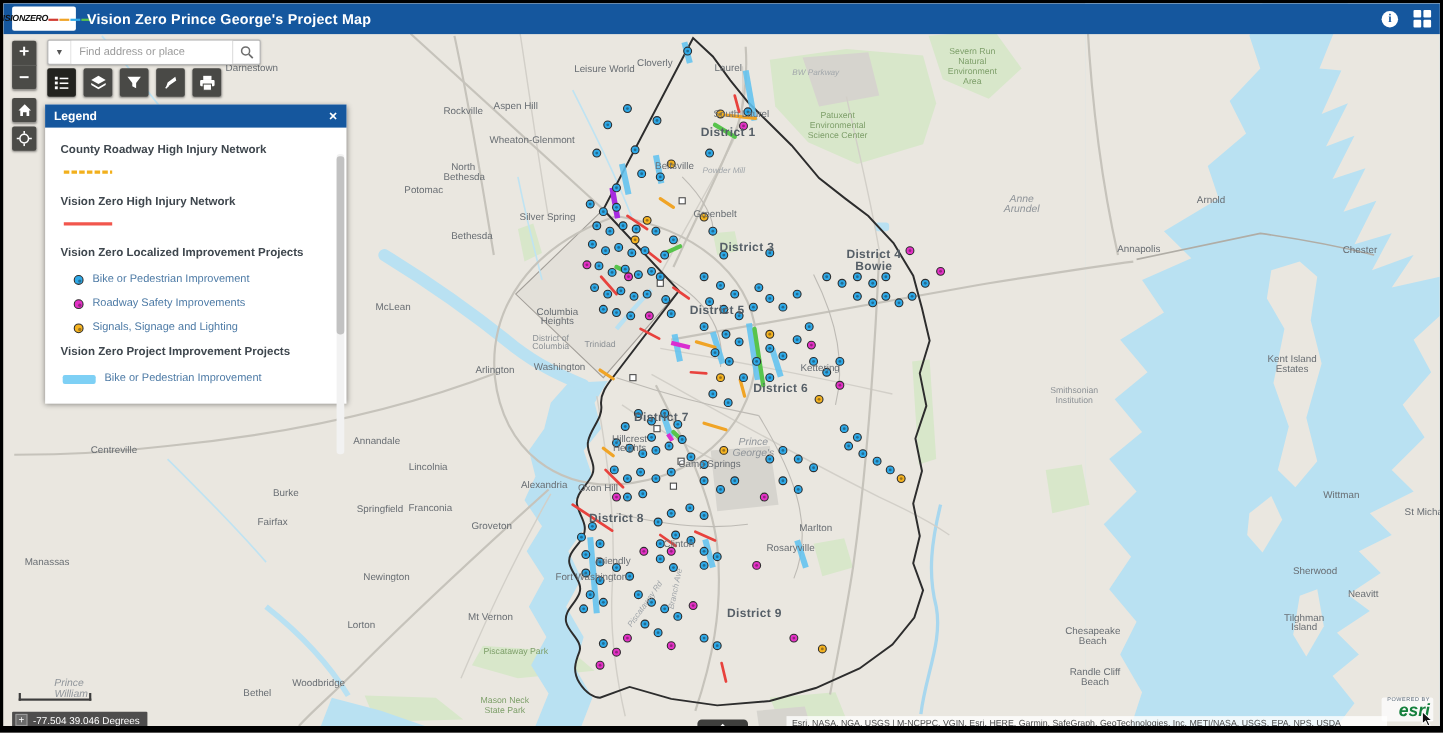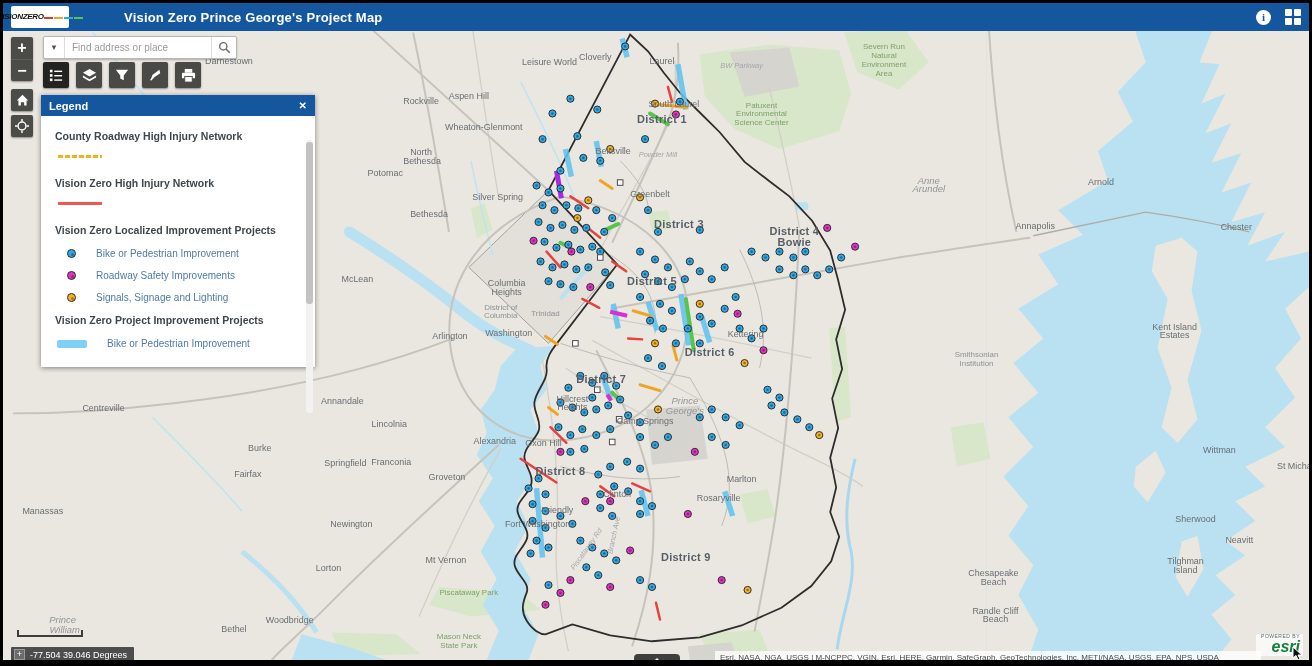--- a/index.html
+++ b/index.html
@@ -7,21 +7,21 @@
   #app{position:relative;width:1312px;height:666px;background:#eae7e0;overflow:hidden;
        border:3px solid #000;border-bottom:6px solid #000;}
   
   #header{position:absolute;left:0;top:0;right:0;height:28px;background:#15579E;display:flex;
           align-items:center;padding:0 8px;z-index:50;}
   #logo{width:58px;height:22px;background:#fff;border-radius:2px;margin-right:10px;
         display:flex;flex-direction:row;align-items:center;justify-content:center;line-height:1;}
   #logo .l1{font-size:8px;font-weight:900;color:#111;letter-spacing:-.3px;font-style:italic;}
   #logo .l2{display:flex;gap:1px;margin-top:1px;}
   #logo .l2 i{display:block;width:9px;height:2px;}
-  #hdr-title{color:#fff;font-size:13px;font-weight:bold;letter-spacing:.2px;margin-left:45px;}
+  #hdr-title{color:#fff;font-size:13px;font-weight:bold;letter-spacing:.2px;}
   #hdr-right{margin-left:auto;display:flex;align-items:center;gap:14px;}
   #info-btn{width:15px;height:15px;border-radius:50%;background:#fff;color:#15579E;font-weight:bold;
             font-size:11px;display:flex;align-items:center;justify-content:center;font-family:"Liberation Serif",serif;}
   #apps-btn{display:grid;grid-template-columns:7px 7px;grid-template-rows:7px 7px;gap:2px;}
   #apps-btn i{background:#fff;border-radius:1px;}
   
   #mapwrap{position:absolute;inset:0;}
   svg{display:block;}
   .lbl{text-anchor:middle;}
   .lbl-ci{font-size:9px;fill:#696e73;}
@@ -62,21 +62,21 @@
   .tbtn.active{background:#23231f;}
   
   #legend{position:absolute;left:38px;top:92px;width:274px;height:272px;background:#fff;z-index:30;
           box-shadow:0 1px 5px rgba(0,0,0,.45);}
   #legend-hdr{height:21px;background:#15579E;color:#fff;display:flex;align-items:center;
               padding:0 8px;font-size:11px;font-weight:bold;}
   #legend-close{margin-left:auto;font-size:10px;cursor:pointer;font-weight:bold;}
   #legend-body{position:relative;height:301px;overflow:hidden;padding:10px 16px 0 14px;}
   .leg-h{font-size:10.5px;color:#3f474e;font-weight:bold;margin:4px 0 12px 0;}
   .leg-sym{margin:0 0 18px 2px;}
-  .leg-item{display:flex;align-items:center;gap:20px;margin:0 0 11px 12px;}
+  .leg-item{display:flex;align-items:flex-end;gap:8px;margin:0 0 11px 12px;}
   .leg-item .txt{font-size:10px;color:#4e7ba6;}
   .leg-dot{width:9px;height:9px;border-radius:50%;border:1.5px solid #2e2e2e;position:relative;}
   .leg-dot::after{content:"";position:absolute;left:2.5px;top:2.5px;width:3px;height:3px;border-radius:50%;
                   background:rgba(20,20,20,.38);}
   .leg-band{width:30px;height:8px;border-radius:2px;}
   #legend-scroll{position:absolute;right:2px;top:24px;bottom:4px;width:7px;background:#f2f2f2;border-radius:3px;}
   #legend-thumb{position:absolute;left:0;top:2px;width:7px;height:162px;background:#c2c2c2;border-radius:3px;cursor:pointer;}
   
   #scalebar{position:absolute;left:14px;top:627px;width:66px;height:7px;z-index:15;
             border-left:2px solid #3d3d3d;border-right:2px solid #3d3d3d;border-bottom:2px solid #3d3d3d;}

